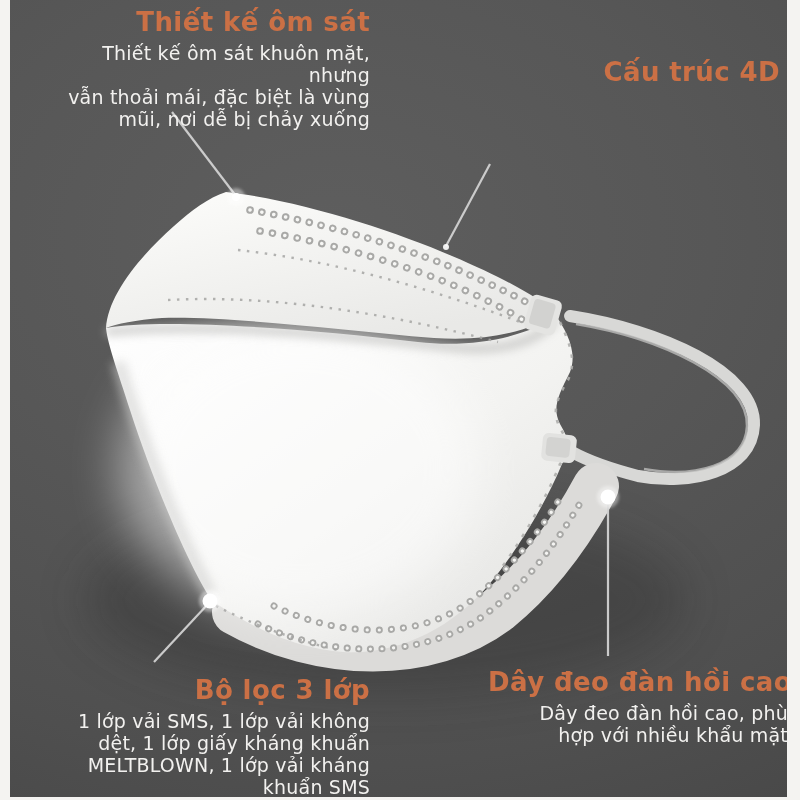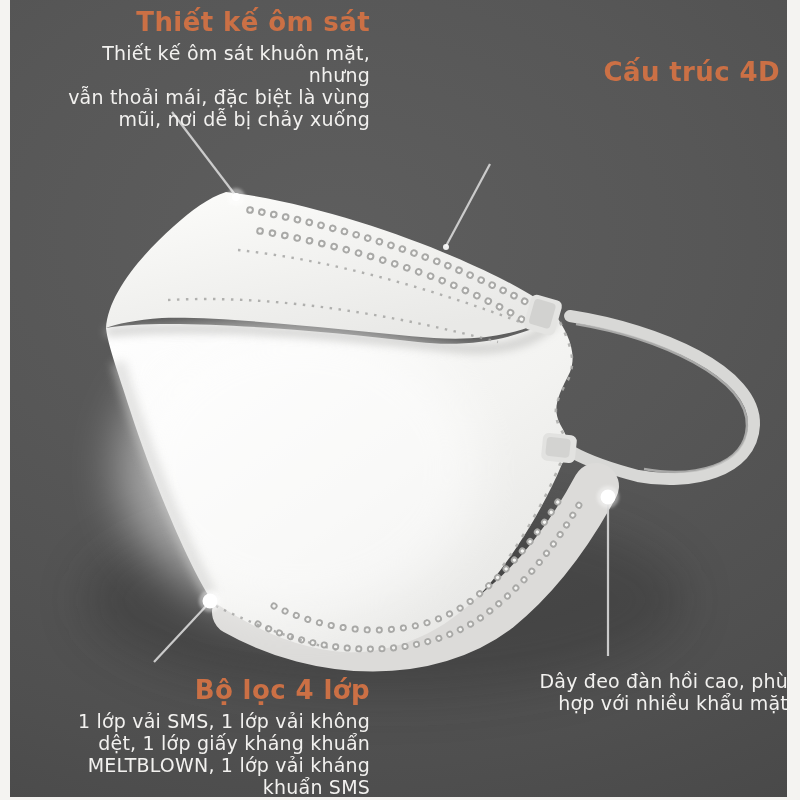--- a/index.html
+++ b/index.html
@@ -138,26 +138,27 @@
       <div class="callout-body">Thiết kế ôm sát khuôn mặt, nhưng
 vẫn thoải mái, đặc biệt là vùng
 mũi, nơi dễ bị chảy xuống</div>
     </div>
 
     <div class="callout tr">
       <div class="callout-title">Cấu trúc 4D</div>
     </div>
 
     <div class="callout bl">
-      <div class="callout-title">Bộ lọc 4 lớp</div>
+      <div class="callout-title">Bộ lọc 3 lớp</div>
       <div class="callout-body">1 lớp vải SMS, 1 lớp vải không
 dệt, 1 lớp giấy kháng khuẩn
 MELTBLOWN, 1 lớp vải kháng
 khuẩn SMS</div>
     </div>
 
     <div class="callout br">
+      <div class="callout-title">Dây đeo đàn hồi cao</div>
       <div class="callout-body">Dây đeo đàn hồi cao, phù
 hợp với nhiều khẩu mặt</div>
     </div>
 
   </div>
 </div>
 
 </body></html>

